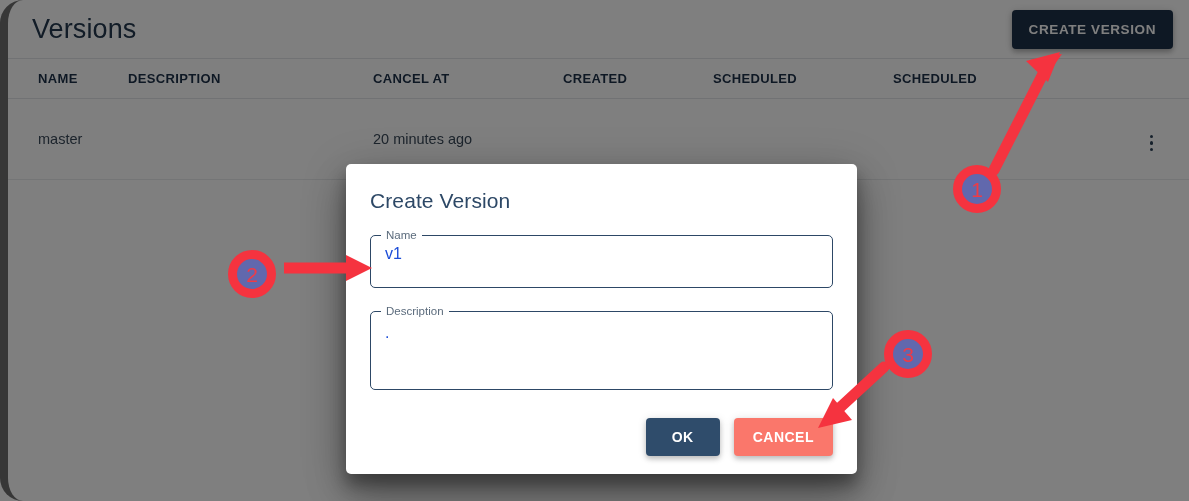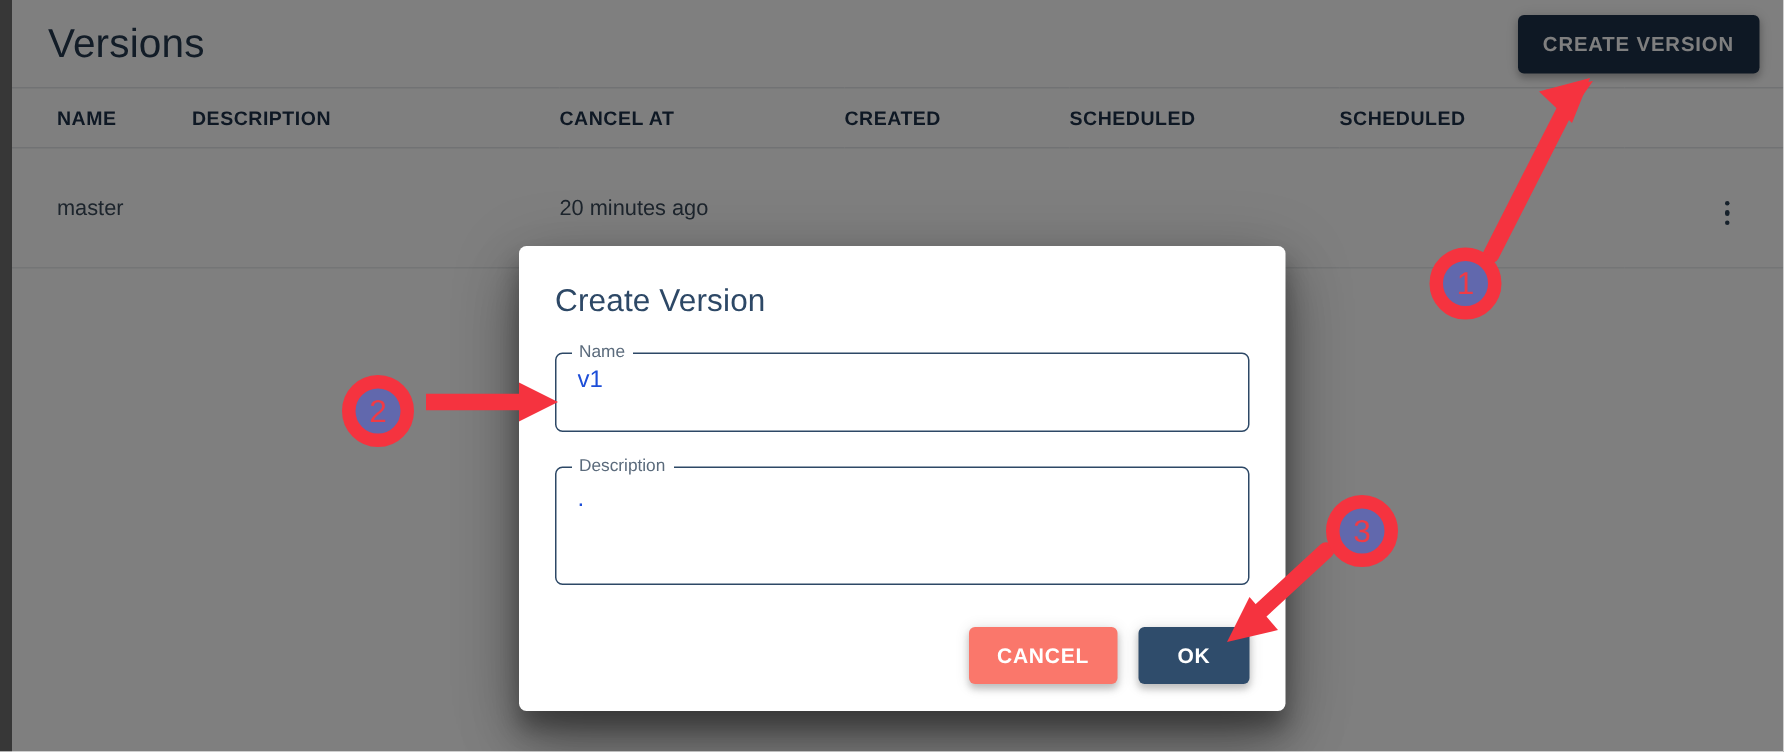--- a/index.html
+++ b/index.html
@@ -18,20 +18,21 @@
     height: 501px;
     background: #ffffff;
   }
 
   
   .page {
     position: absolute;
     inset: 0;
     background: #ffffff;
     border-left: 8px solid #6e6e6e;
+    border-radius: 23px;
   }
 
   .page-header {
     height: 58px;
     display: flex;
     align-items: center;
     justify-content: space-between;
     padding: 0 16px 0 24px;
   }
 
@@ -264,22 +265,22 @@
     </div>
 
     <div class="field desc">
       <fieldset>
         <legend>Description</legend>
         <textarea class="control" style="">.</textarea>
       </fieldset>
     </div>
 
     <div class="dialog-actions">
+      <button class="btn btn-ok">OK</button>
       <button class="btn btn-cancel">CANCEL</button>
-      <button class="btn btn-ok">OK</button>
     </div>
   </div>
 
   <div class="anno">
     <svg width="1189" height="501" viewBox="0 0 1189 501">
 
       <g>
         <path d="M 996 172 L 1053 61 L 1043 81 L 1062 54 L 1030 60 L 1050 67 L 991 168 Z" fill="#f5333f"></path>
         <path d="M 994 170 L 1048 64" stroke="#f5333f" stroke-width="11" stroke-linecap="round" fill="none"></path>
         <path d="M 1060 52 L 1026 61 L 1048 82 Z" fill="#f5333f"></path>

